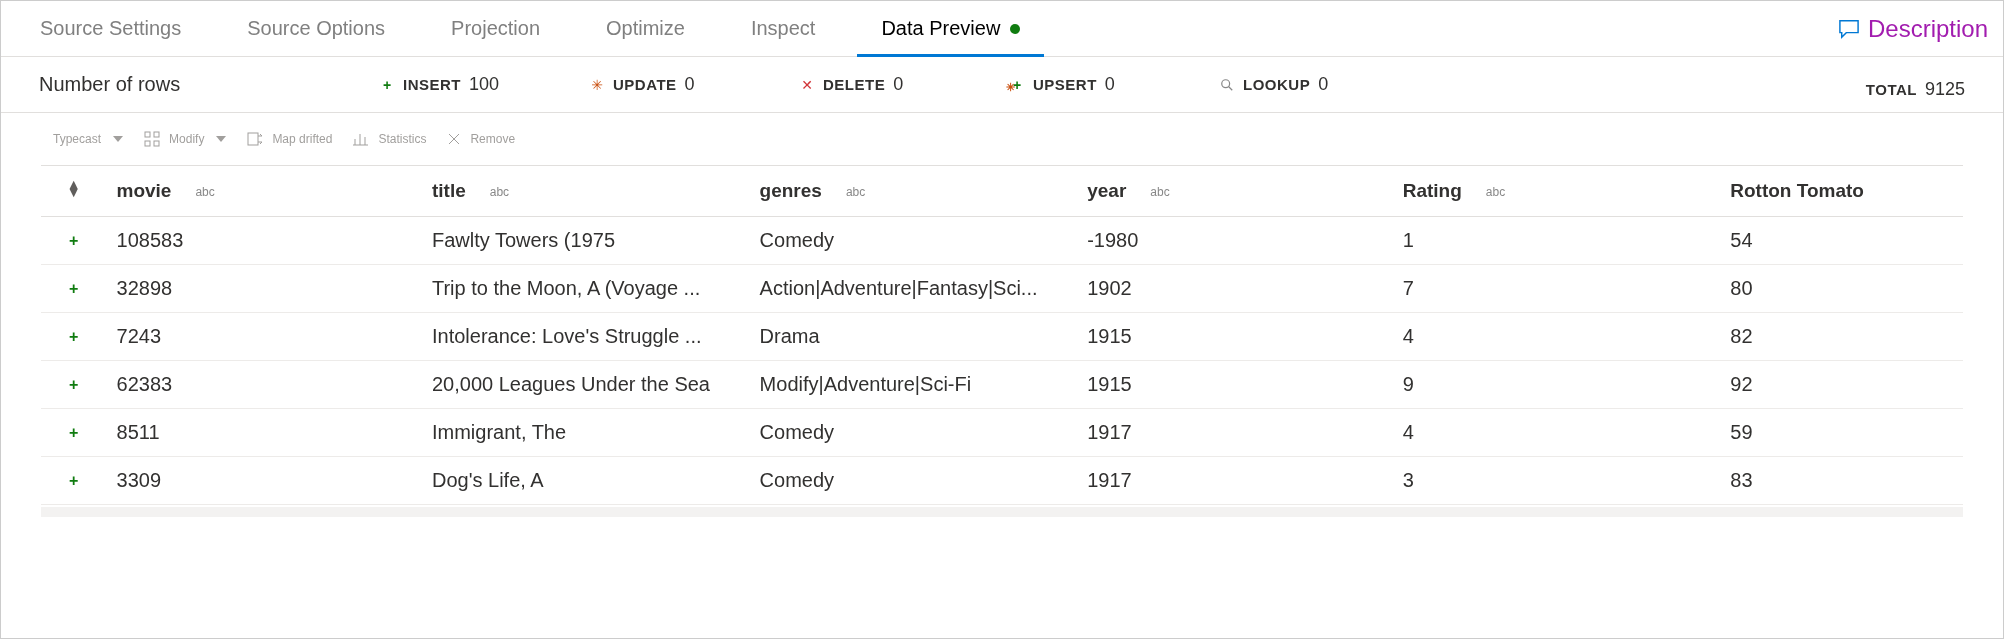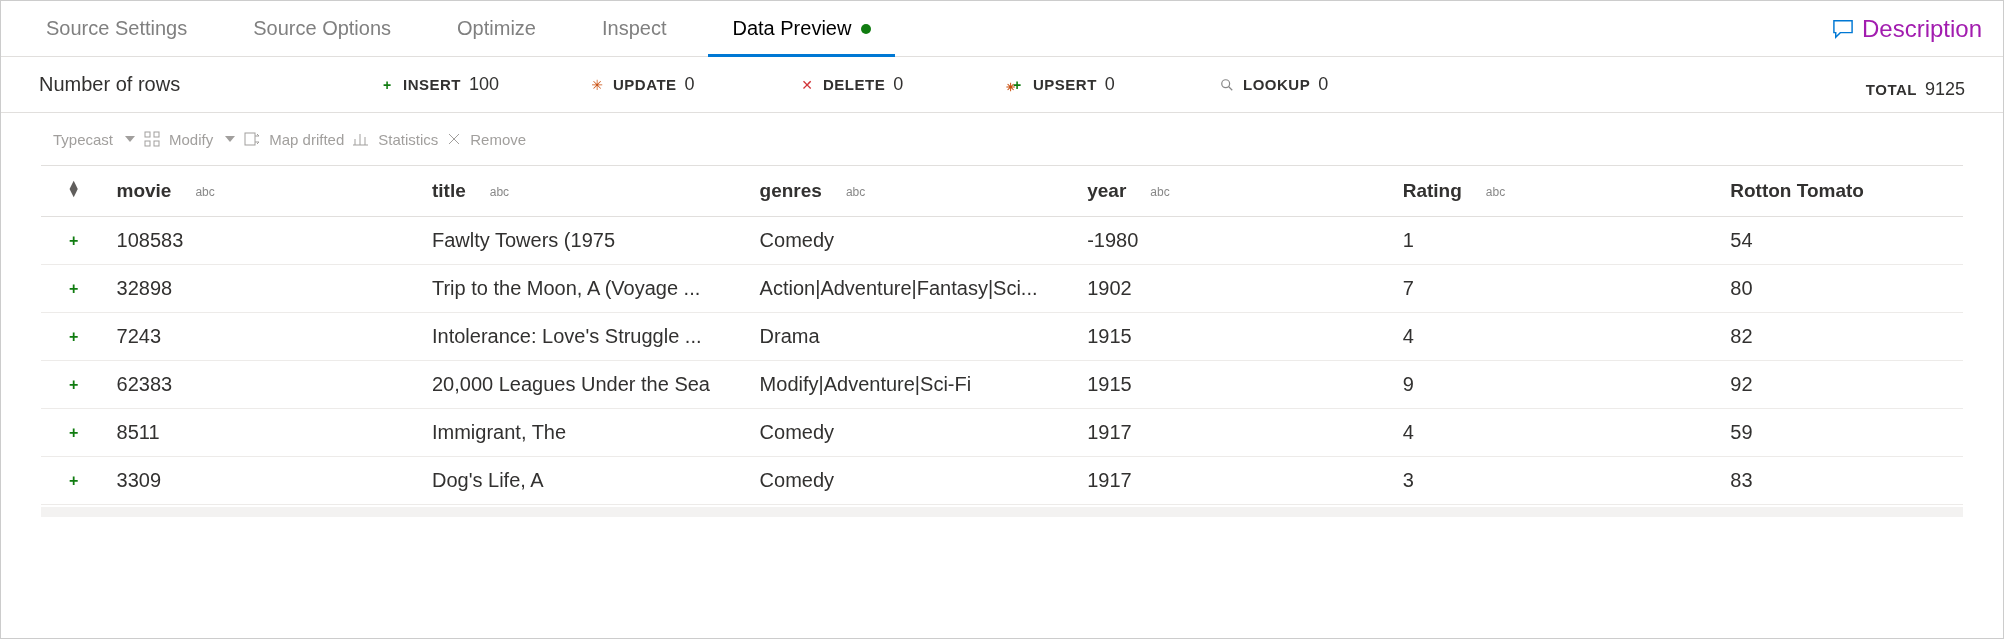--- a/index.html
+++ b/index.html
@@ -13,21 +13,21 @@
     border: 1px solid #ccc;
     overflow: hidden;
   }
 
   
   .tabs {
     display: flex;
     align-items: center;
     height: 56px;
     border-bottom: 1px solid #e1dfdd;
-    padding: 0 21px;
+    padding: 0 15px;
   }
   .tab {
     padding: 0 24px;
     height: 100%;
     display: flex;
     align-items: center;
     color: #808080;
     font-size: 20px;
     cursor: pointer;
     position: relative;
@@ -105,23 +105,23 @@
   .ico-delete { color: #d13438; }
   .ico-upsert { color: #107c10; font-weight:700; position: relative;}
   .ico-lookup { color: #888; }
 
   
   .toolbar {
     display: flex;
     align-items: center;
     height: 52px;
     padding: 0 52px;
-    gap: 8px;
+    gap: 20px;
     color: #a19f9d;
-    font-size: 15px;
+    font-size: 12px;
   }
   .tool {
     display: flex;
     align-items: center;
     gap: 8px;
     cursor: default;
   }
   .tool svg { stroke: #a19f9d; fill: none; }
   .chev-down {
     width: 0; height: 0;
@@ -192,20 +192,23 @@
 </style>
 </head>
 <body>
 
 <div class="tabs">
   <div class="tab">
       <span>Source Settings</span>
     </div>
   <div class="tab">
       <span>Source Options</span>
+    </div>
+  <div class="tab">
+      <span>Projection</span>
     </div>
   <div class="tab">
       <span>Optimize</span>
     </div>
   <div class="tab">
       <span>Inspect</span>
     </div>
   <div class="tab active">
     <span>Data Preview</span>
     <span class="dot"></span>

